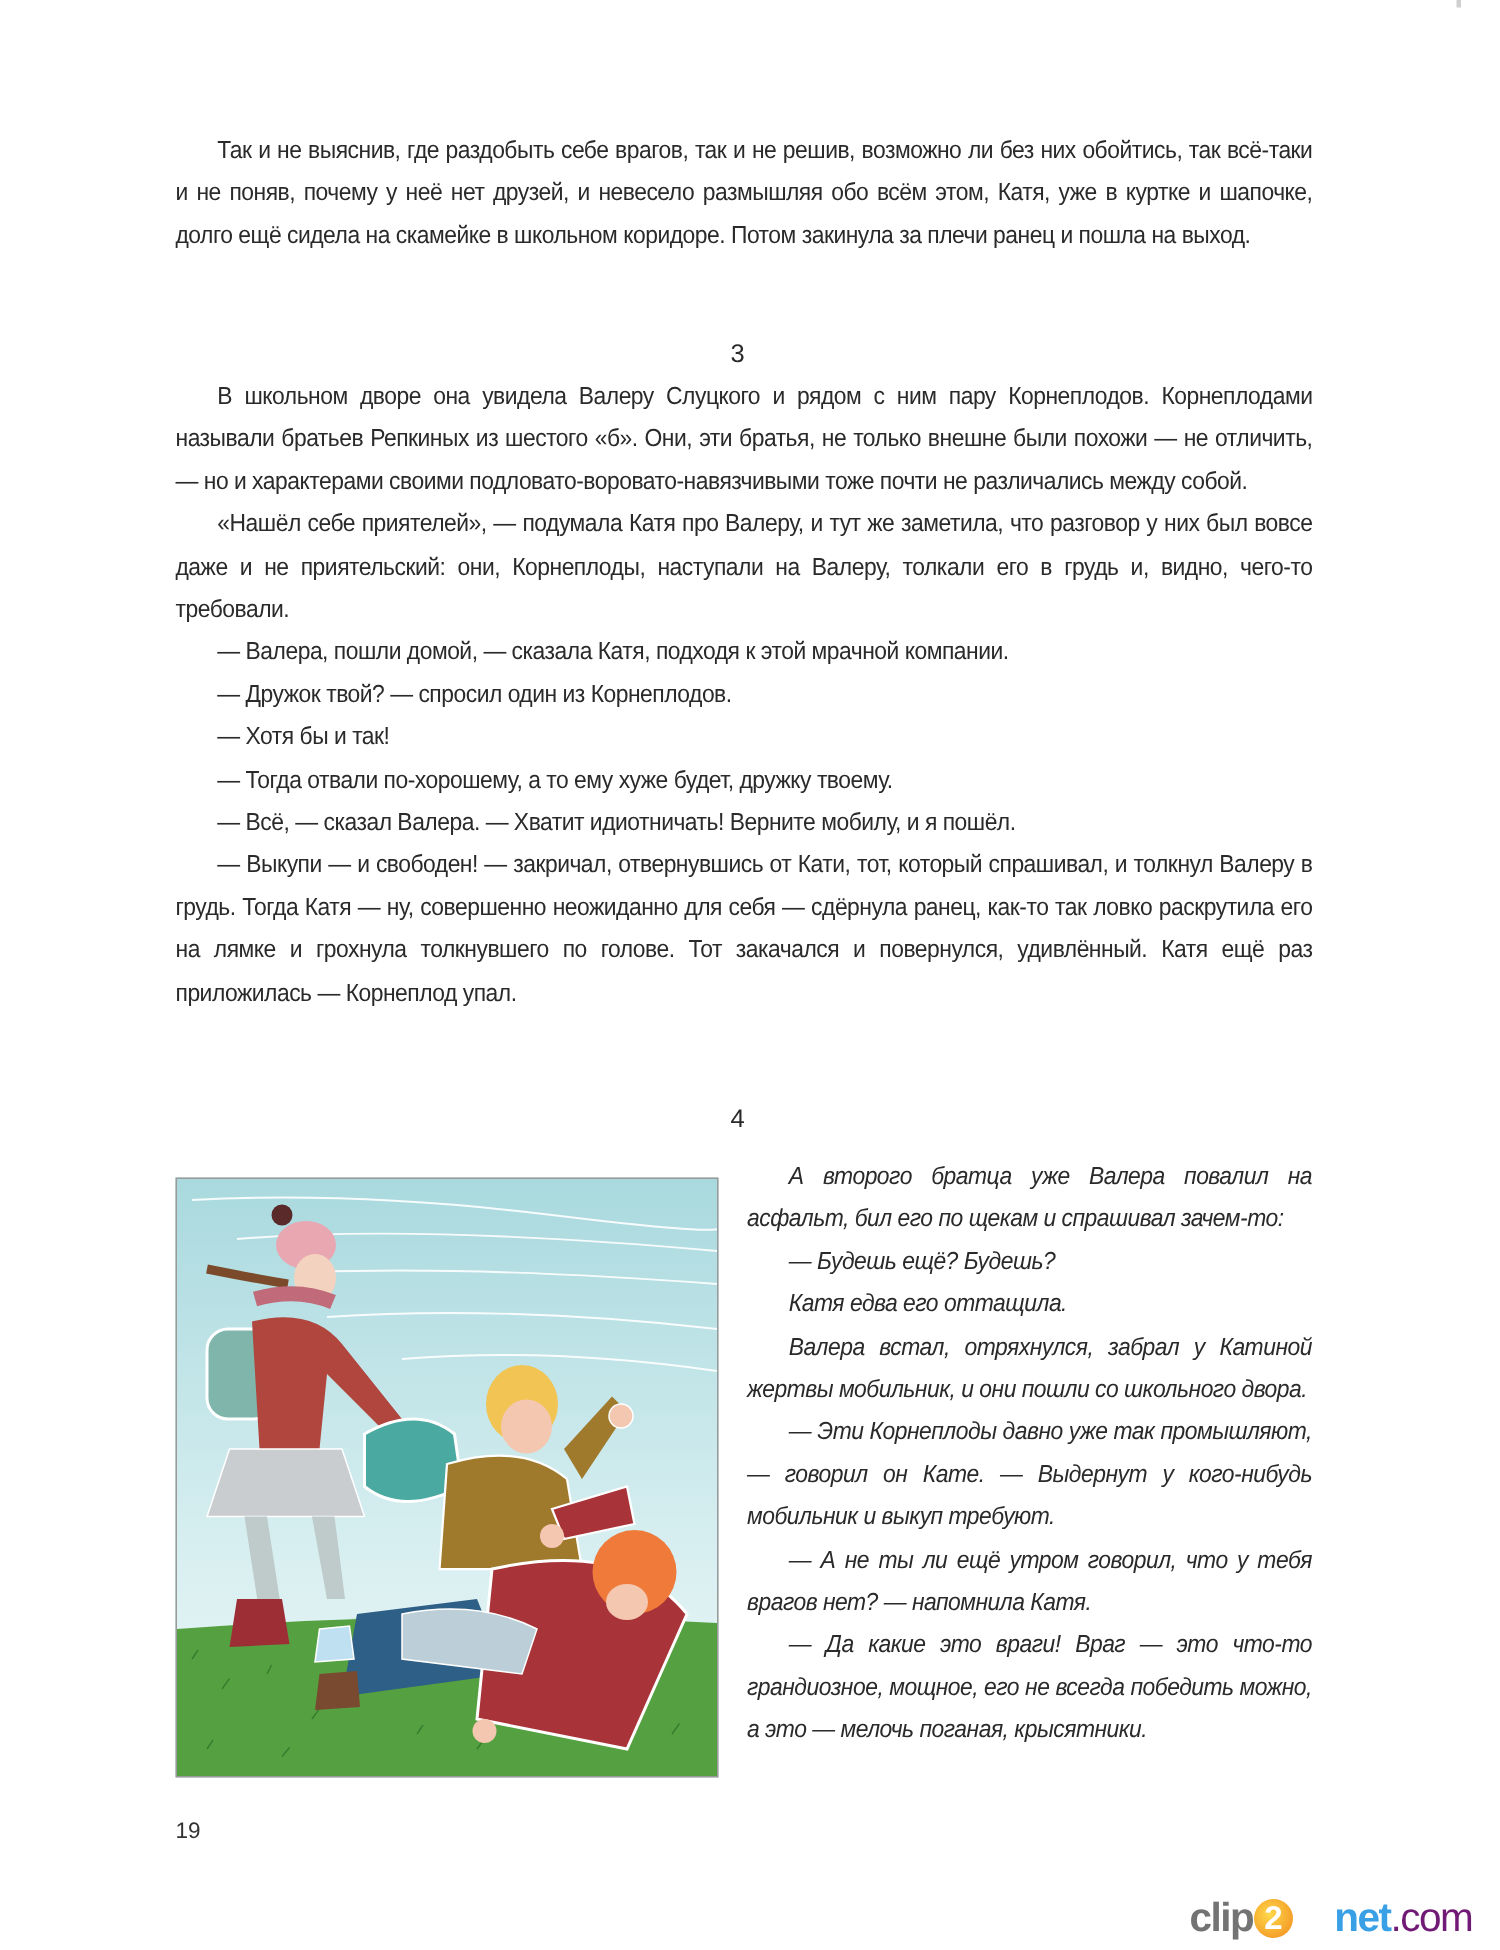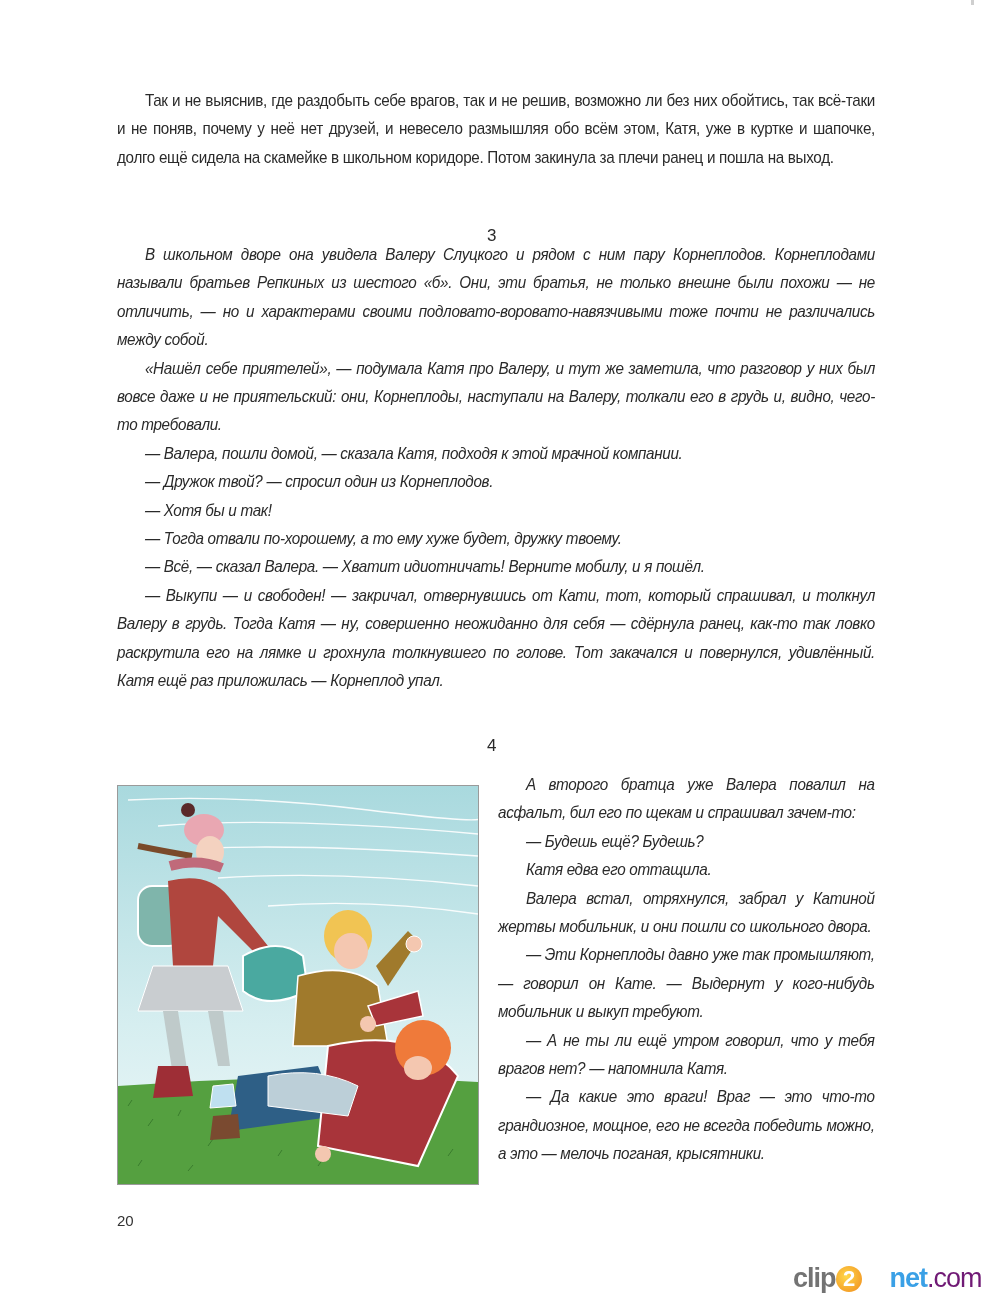--- a/index.html
+++ b/index.html
@@ -31,21 +31,21 @@
 
 <div class="page">
   <div class="corner-mark"></div>
 
   <div class="text-block" style="top:86px;">
     <p class="indent">Так и не выяснив, где раздобыть себе врагов, так и не решив, возможно ли без них обойтись, так всё-таки и не поняв, почему у неё нет друзей, и невесело размышляя обо всём этом, Катя, уже в куртке и шапочке, долго ещё сидела на скамейке в школьном коридоре. Потом закинула за плечи ранец и пошла на выход.</p>
   </div>
 
   <div class="chap" style="left:487px; top:226px;">3</div>
 
-  <div class="text-block" style="top:240px;font-style:italic;">
+  <div class="text-block" style="top:250px;">
     <p class="indent">В школьном дворе она увидела Валеру Слуцкого и рядом с ним пару Корнеплодов. Корнеплодами называли братьев Репкиных из шестого «б». Они, эти братья, не только внешне были похожи — не отличить, — но и характерами своими подловато-воровато-навязчивыми тоже почти не различались между собой.</p>
     <p class="indent">«Нашёл себе приятелей», — подумала Катя про Валеру, и тут же заметила, что разговор у них был вовсе даже и не приятельский: они, Корнеплоды, наступали на Валеру, толкали его в грудь и, видно, чего-то требовали.</p>
     <p class="indent">— Валера, пошли домой, — сказала Катя, подходя к этой мрачной компании.</p>
     <p class="indent">— Дружок твой? — спросил один из Корнеплодов.</p>
     <p class="indent">— Хотя бы и так!</p>
     <p class="indent">— Тогда отвали по-хорошему, а то ему хуже будет, дружку твоему.</p>
     <p class="indent">— Всё, — сказал Валера. — Хватит идиотничать! Верните мобилу, и я пошёл.</p>
     <p class="indent">— Выкупи — и свободен! — закричал, отвернувшись от Кати, тот, который спрашивал, и толкнул Валеру в грудь. Тогда Катя — ну, совершенно неожиданно для себя — сдёрнула ранец, как-то так ловко раскрутила его на лямке и грохнула толкнувшего по голове. Тот закачался и повернулся, удивлённый. Катя ещё раз приложилась — Корнеплод упал.</p>
   </div>
 
@@ -117,18 +117,18 @@
   <div class="side-col">
     <p class="indent">А второго братца уже Валера повалил на асфальт, бил его по щекам и спрашивал зачем-то:</p>
     <p class="indent">— Будешь ещё? Будешь?</p>
     <p class="indent">Катя едва его оттащила.</p>
     <p class="indent">Валера встал, отряхнулся, забрал у Катиной жертвы мобильник, и они пошли со школьного двора.</p>
     <p class="indent">— Эти Корнеплоды давно уже так промышляют, — говорил он Кате. — Выдернут у кого-нибудь мобильник и выкуп требуют.</p>
     <p class="indent">— А не ты ли ещё утром говорил, что у тебя врагов нет? — напомнила Катя.</p>
     <p class="indent">— Да какие это враги! Враг — это что-то грандиозное, мощное, его не всегда победить можно, а это — мелочь поганая, крысятники.</p>
   </div>
 
-  <div class="page-num">20</div>
+  <div class="page-num">19</div>
 
   <div class="watermark">
     <span class="wm-clip">clip</span><span class="wm-two">2</span><span class="wm-net">net</span><span class="wm-com">.com</span>
   </div>
 </div>
 
 </body></html>

